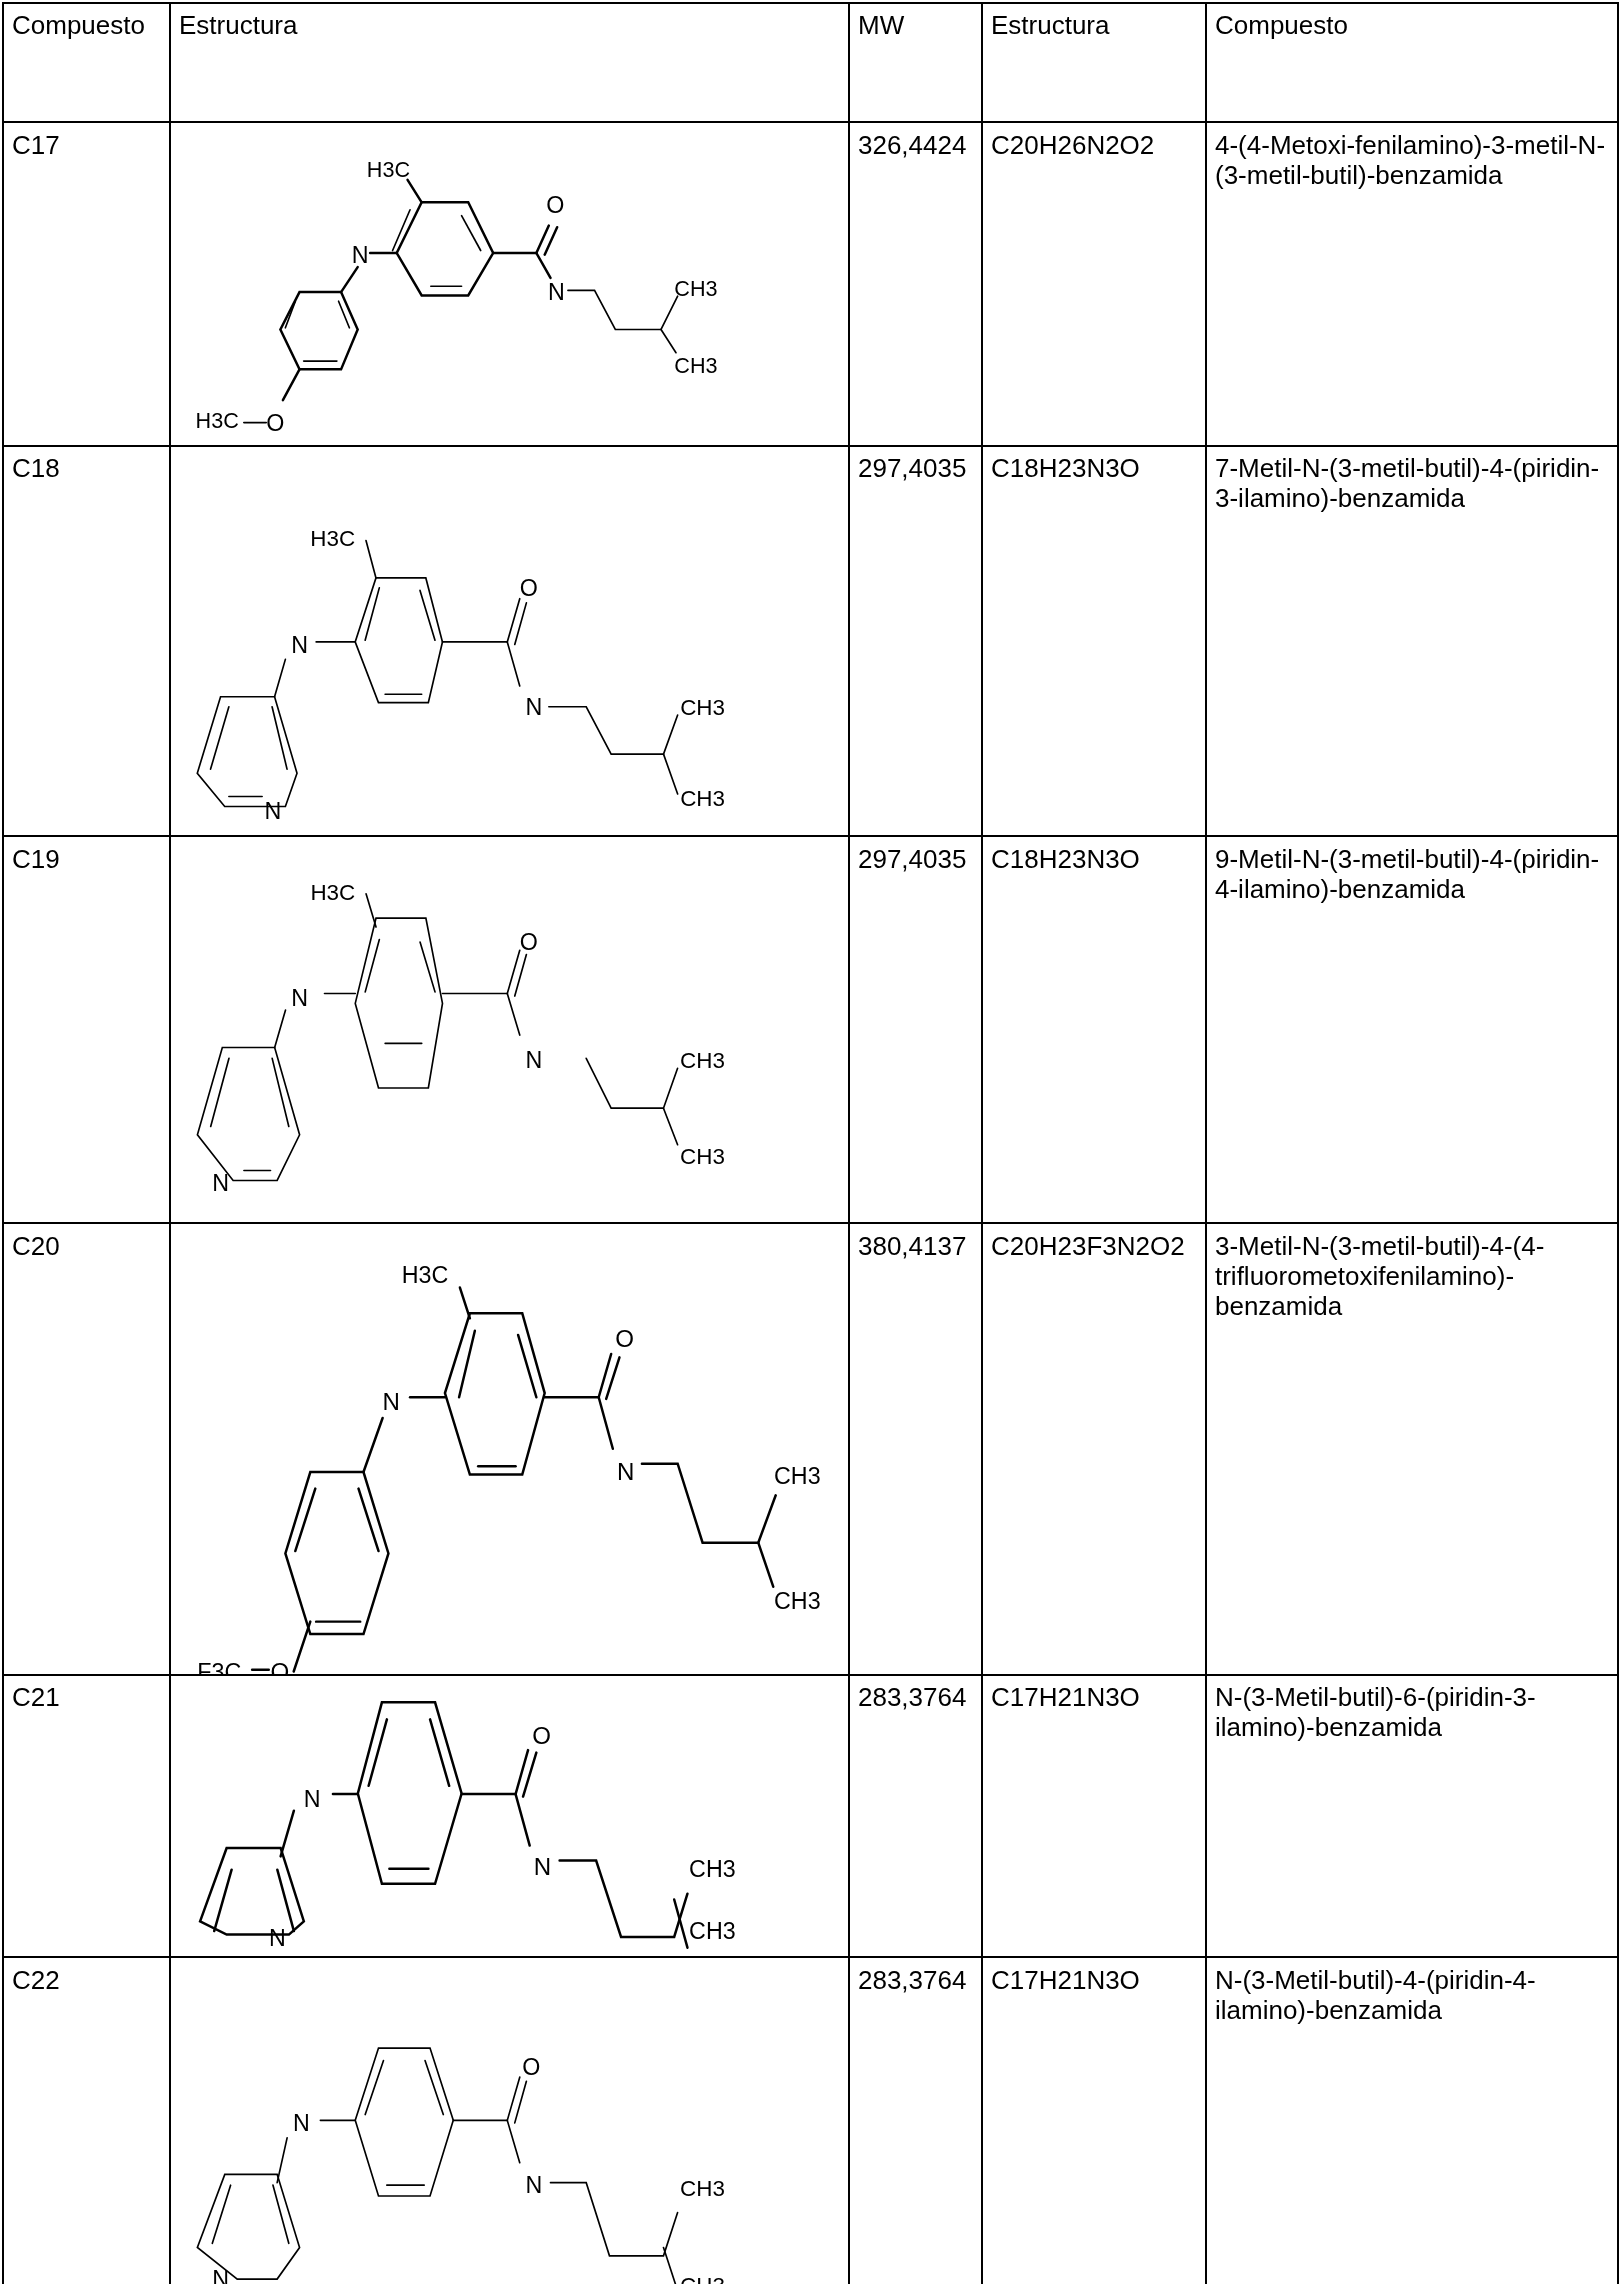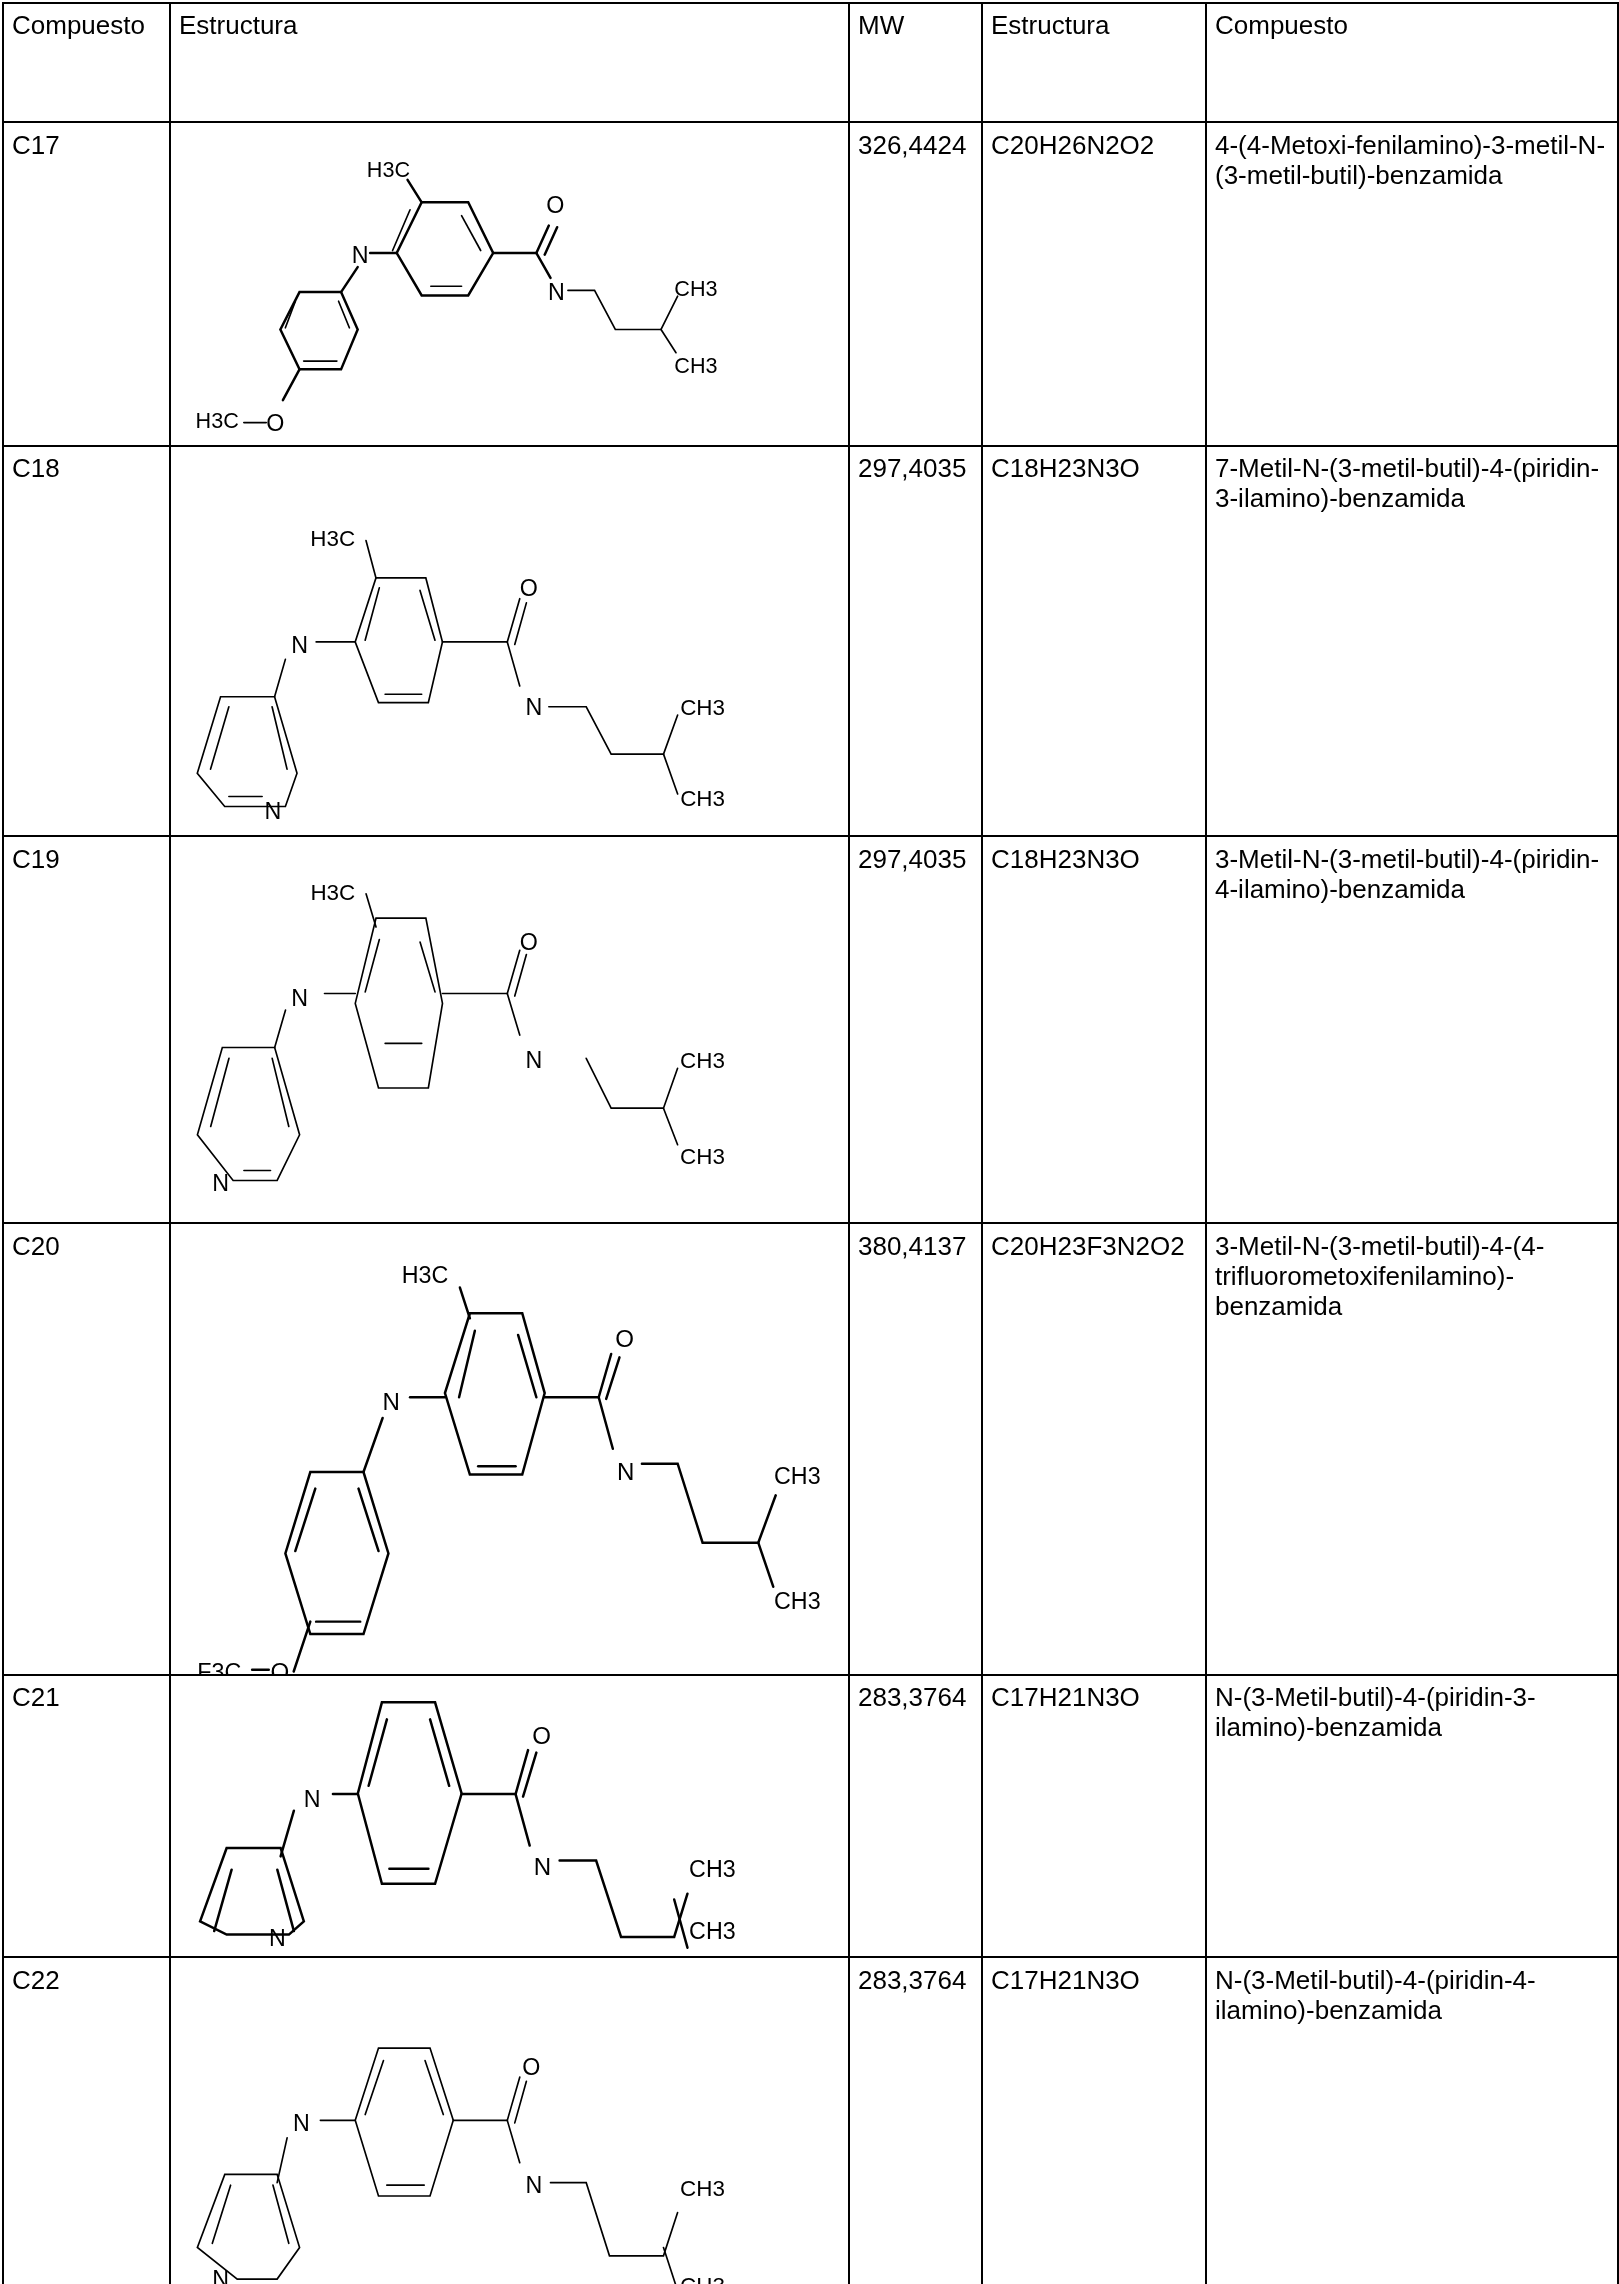--- a/index.html
+++ b/index.html
@@ -139,21 +139,21 @@
           <line class="t" x1="128" y1="200" x2="115" y2="245"></line>
           <polygon class="t" points="52,245 115,245 145,350 118,405 65,405 22,350"></polygon>
           <line class="t" x1="60" y1="258" x2="38" y2="340"></line>
             <line class="t" x1="112" y1="258" x2="132" y2="340"></line>
             <line class="t" x1="78" y1="393" x2="110" y2="393"></line>
           <text x="40" y="418" font-size="28">N</text>
         </svg>
       </td>
       <td>297,4035</td>
       <td>C18H23N3O</td>
-      <td>3-Metil-N-(3-metil-butil)-4-(piridin-4-ilamino)-benzamida</td>
+      <td>9-Metil-N-(3-metil-butil)-4-(piridin-4-ilamino)-benzamida</td>
     </tr>
 
     <tr style="height:448px">
       <td>C20</td>
       <td class="struct">
         <svg width="679" height="443" viewBox="0 0 817 533" style="font-size:31px">
           <polygon class="b" points="350,300 413,300 440,398 413,498 350,498 320,398" transform="translate(0,-195) scale(1,0.98)"></polygon>
           <line class="b" x1="356" y1="120" x2="337" y2="200"></line>
             <line class="b" x1="408" y1="125" x2="430" y2="200"></line>
             <line class="b" x1="360" y1="283" x2="405" y2="283"></line>
@@ -209,21 +209,21 @@
           <text x="614" y="310" font-size="28">CH3</text>
           <line class="b" x1="138" y1="155" x2="122" y2="210"></line>
           <polygon class="b" points="57,210 122,210 150,305 132,322 57,322 25,305" transform="scale(1,0.93) translate(0,5)"></polygon>
           <line class="b" x1="63" y1="226" x2="42" y2="300"></line>
             <line class="b" x1="118" y1="226" x2="138" y2="300"></line>
           <text x="108" y="330" font-size="28" transform="translate(0,-12)">N</text>
         </svg>
       </td>
       <td>283,3764</td>
       <td>C17H21N3O</td>
-      <td>N-(3-Metil-butil)-4-(piridin-3-ilamino)-benzamida</td>
+      <td>N-(3-Metil-butil)-6-(piridin-3-ilamino)-benzamida</td>
     </tr>
 
     <tr style="height:339px">
       <td>C22</td>
       <td class="struct">
         <svg width="679" height="334" viewBox="0 0 817 402" style="font-size:31px">
           <polygon class="t" points="240,100 302,100 330,187 302,278 240,278 212,187"></polygon>
           <line class="t" x1="246" y1="115" x2="224" y2="180"></line>
             <line class="t" x1="296" y1="115" x2="318" y2="180"></line>
             <line class="t" x1="250" y1="265" x2="295" y2="265"></line>

